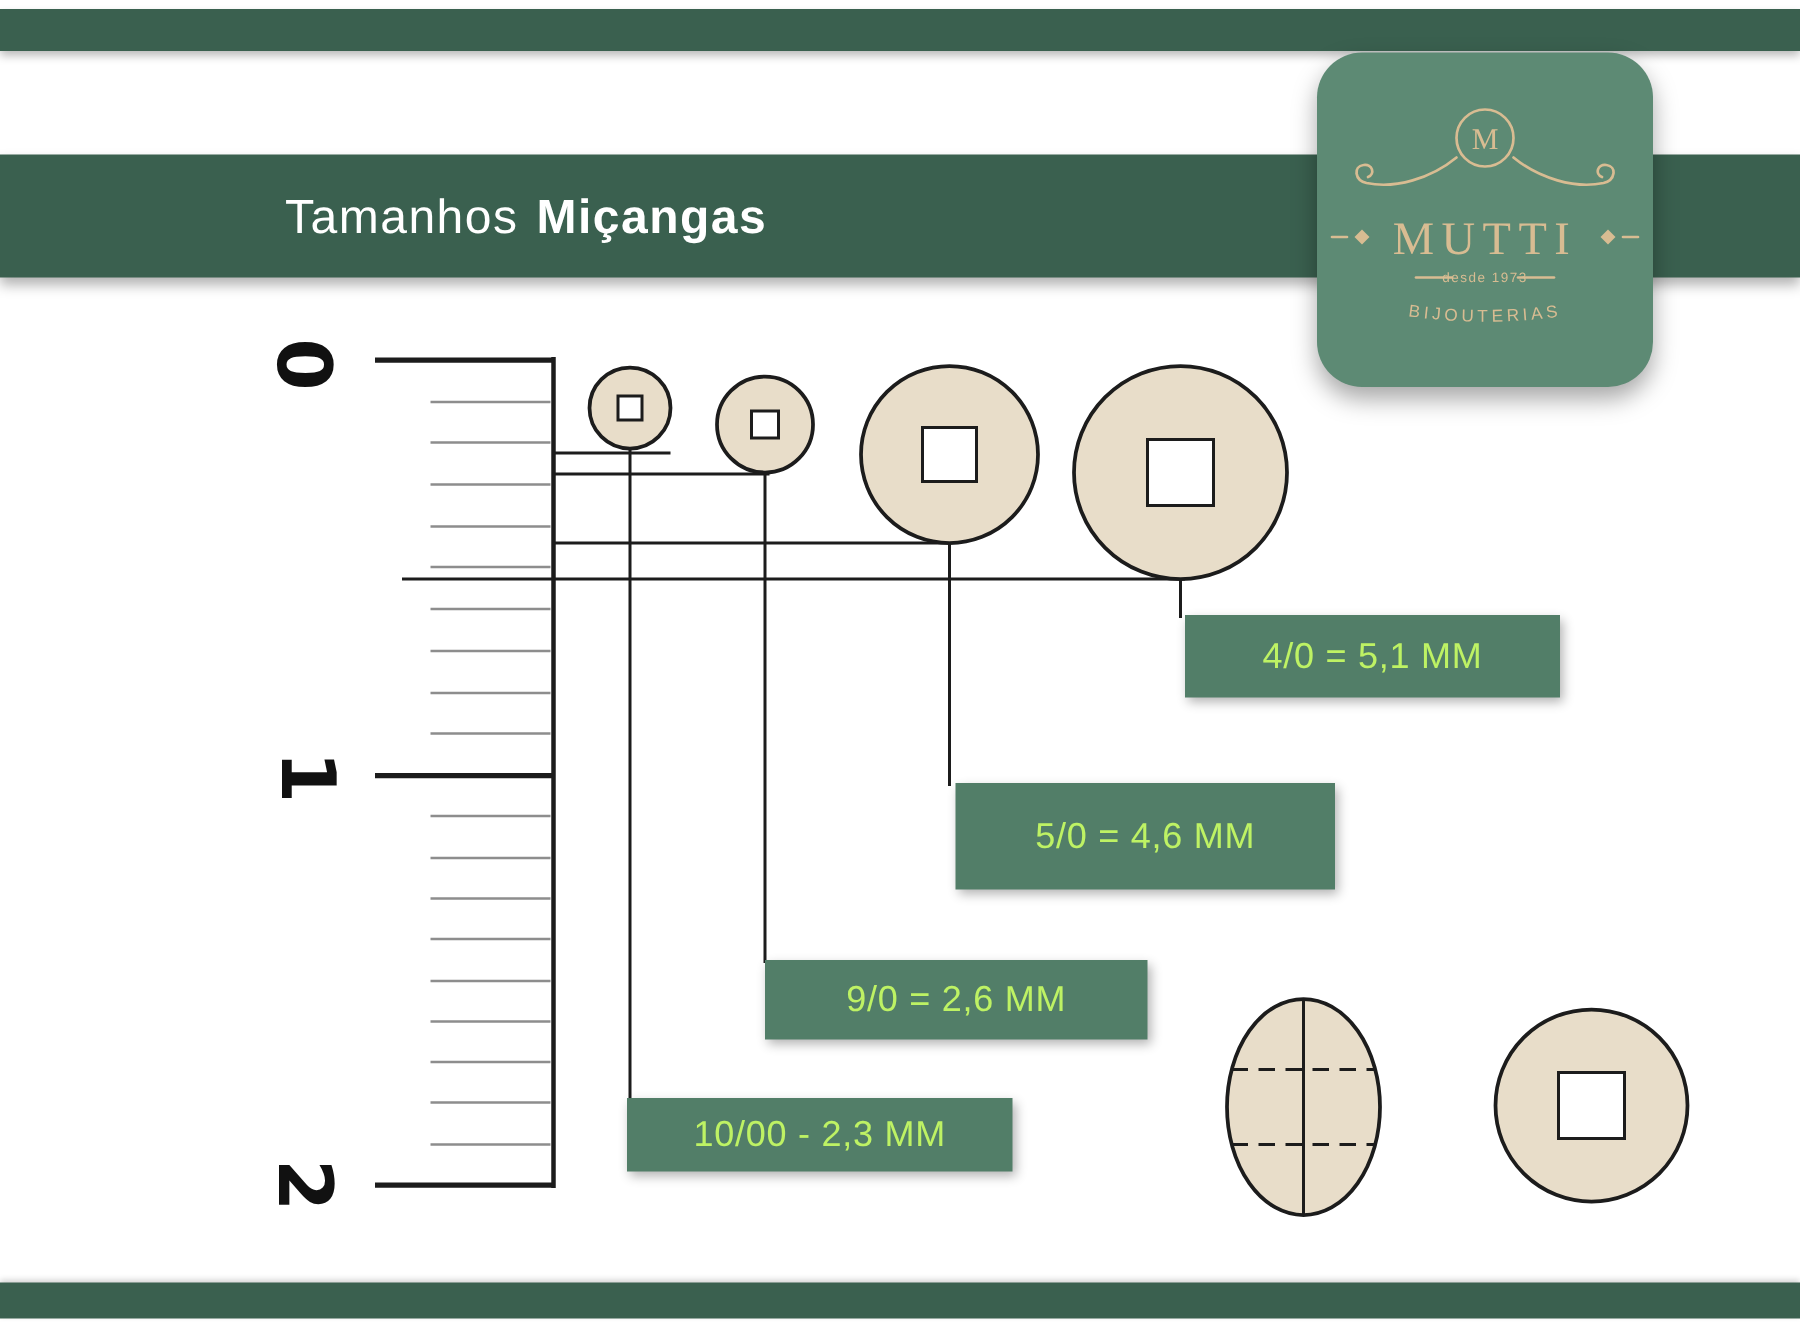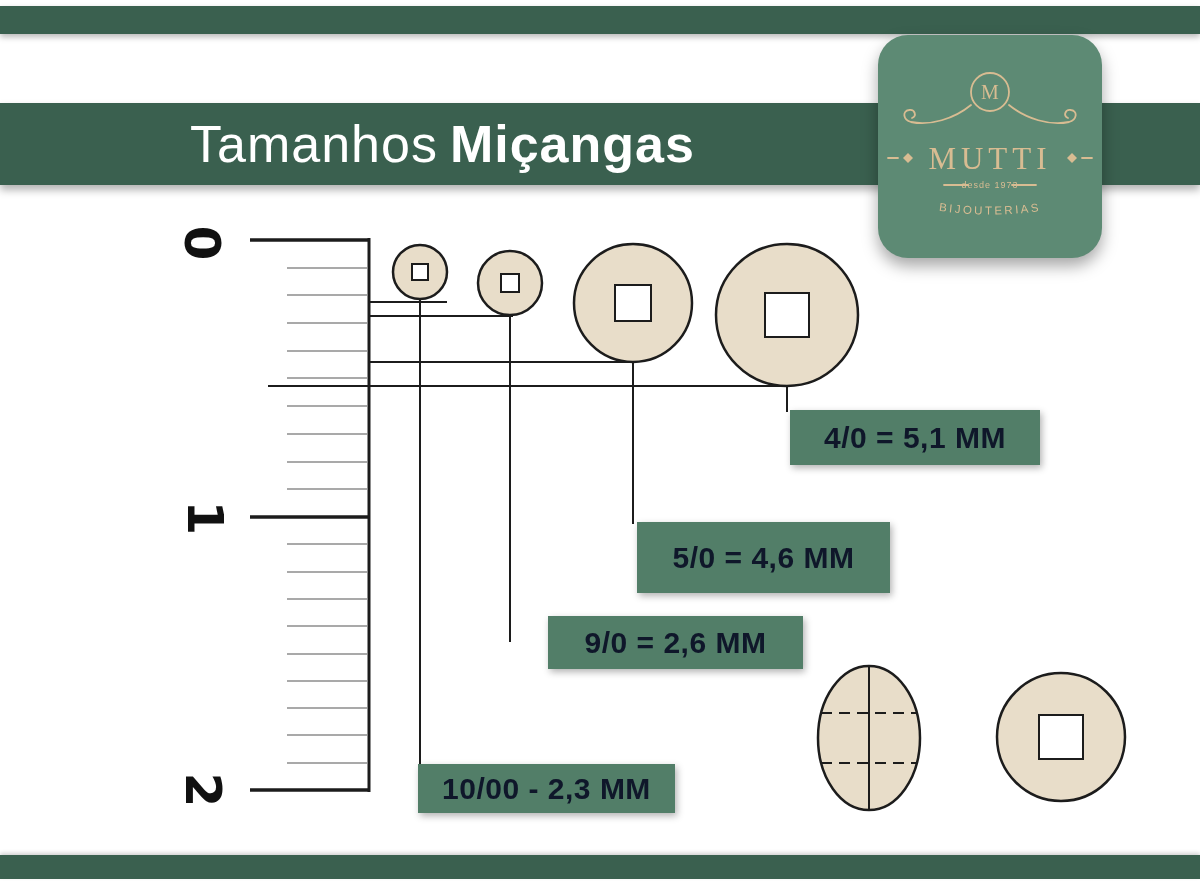--- a/index.html
+++ b/index.html
@@ -17,21 +17,21 @@
     position:absolute; left:0; top:855px; width:100%; height:24px;
     background:var(--dark-green,#3a604f);
     box-shadow:0 -2px 4px rgba(0,0,0,0.18);
   }
   .header-band {
     position:absolute; left:0; top:103px; width:100%; height:82px;
     background:var(--dark-green,#3a604f);
     box-shadow:0 5px 8px rgba(0,0,0,0.3);
     display:flex; align-items:center; padding-left:190px;
   }
-  .title { color:#ffffff; font-size:52px; letter-spacing:1px; white-space:nowrap; }
+  .title { color:#ffffff; font-size:32px; letter-spacing:1px; white-space:nowrap; }
   .title-reg { font-weight:400; }
   .title-bold { font-weight:700; margin-left:12px; }
 
   .diagram { position:absolute; left:0; top:0; width:1200px; height:884px; }
 
   .g-minor { stroke:#8d8d8d; stroke-width:1.6; }
   .g-major { stroke:var(--line-black,#1c1c1c); stroke-width:3.5; }
   .ruler-spine { stroke:var(--line-black,#1c1c1c); stroke-width:3; }
   .g-conn { stroke:var(--line-black,#1c1c1c); stroke-width:2; fill:none; }
   .g-bead { fill:var(--bead-tan,#e8ddc9); stroke:var(--line-black,#1c1c1c); stroke-width:2.5; }
@@ -40,25 +40,24 @@
 
   .ruler-num {
     position:absolute; width:56px; height:56px;
     display:flex; align-items:center; justify-content:center;
     font-family:"DejaVu Sans",sans-serif; font-weight:700; font-size:50px; color:#111;
     transform:rotate(90deg);
   }
 
   .size-label {
     position:absolute;
-    background:var(--label-green,#527e68); color:#0f172a;
+    background:var(--label-green,#527e68); color:#bef264;
     display:flex; align-items:center; justify-content:center;
-    font-size:30px; letter-spacing:0.5px; white-space:nowrap;
+    font-size:24px; letter-spacing:0.5px; white-space:nowrap;
     box-shadow:2px 3px 7px rgba(0,0,0,0.3);
-    font-weight:bold;
   }
 
   .logo-card {
     position:absolute; left:878px; top:35px; width:224px; height:223px;
     background:var(--logo-green,#5d8a74); border-radius:30px;
     box-shadow:0 8px 16px rgba(0,0,0,0.35);
   }
   .logo-card svg { width:100%; height:100%; display:block; }
   .gold-stroke { stroke:var(--logo-gold,#d8bc92); fill:none; stroke-width:1.8; stroke-linecap:round; }
   .gold-fill { fill:var(--logo-gold,#d8bc92); }
@@ -145,22 +144,22 @@
       <line x1="821" y1="763" x2="917" y2="763"></line>
     </g>
   </svg>
 
   <div class="ruler-num" style="left:174px; top:215px;">0</div>
   <div class="ruler-num" style="left:177px; top:490px;">1</div>
   <div class="ruler-num" style="left:175px; top:762px;">2</div>
 
   <div class="size-label" style="left:790px; top:410px; width:250px; height:55px;">4/0 = 5,1 MM</div>
   <div class="size-label" style="left:637px; top:522px; width:253px; height:71px;">5/0 = 4,6 MM</div>
-  <div class="size-label" style="left:510px; top:616px; width:255px; height:53px;margin-left:38px;">9/0 = 2,6 MM</div>
-  <div class="size-label" style="left:418px; top:764px; width:257px; height:49px;">10/00 - 2,3 MM</div>
+  <div class="size-label" style="left:510px; top:640px; width:255px; height:53px;">9/0 = 2,6 MM</div>
+  <div class="size-label" style="left:418px; top:732px; width:257px; height:49px;">10/00 - 2,3 MM</div>
 
   <div class="logo-card">
     <svg viewBox="0 0 224 223" aria-hidden="true">
       <circle class="gold-stroke" cx="112" cy="57" r="19"></circle>
       <text class="gold-text mono-m" x="112" y="64">M</text>
 
       <path class="gold-stroke" d="M 93 70 C 76 84, 52 91, 33 87 C 25 85, 24 76, 31 75 C 37 74, 39 81, 34 83"></path>
       <path class="gold-stroke" d="M 131 70 C 148 84, 172 91, 191 87 C 199 85, 200 76, 193 75 C 187 74, 185 81, 190 83"></path>
 
       <line class="gold-stroke" x1="10" y1="123" x2="20" y2="123"></line>

